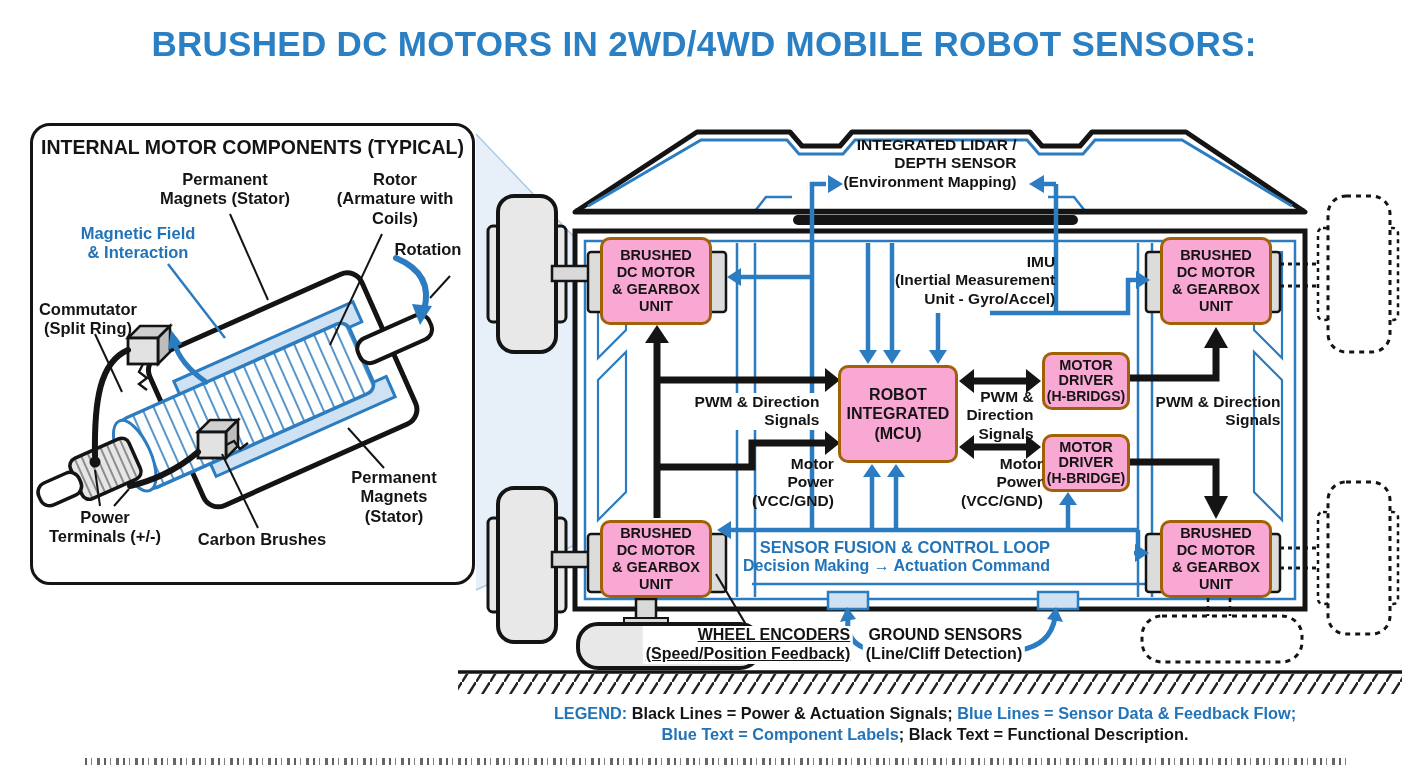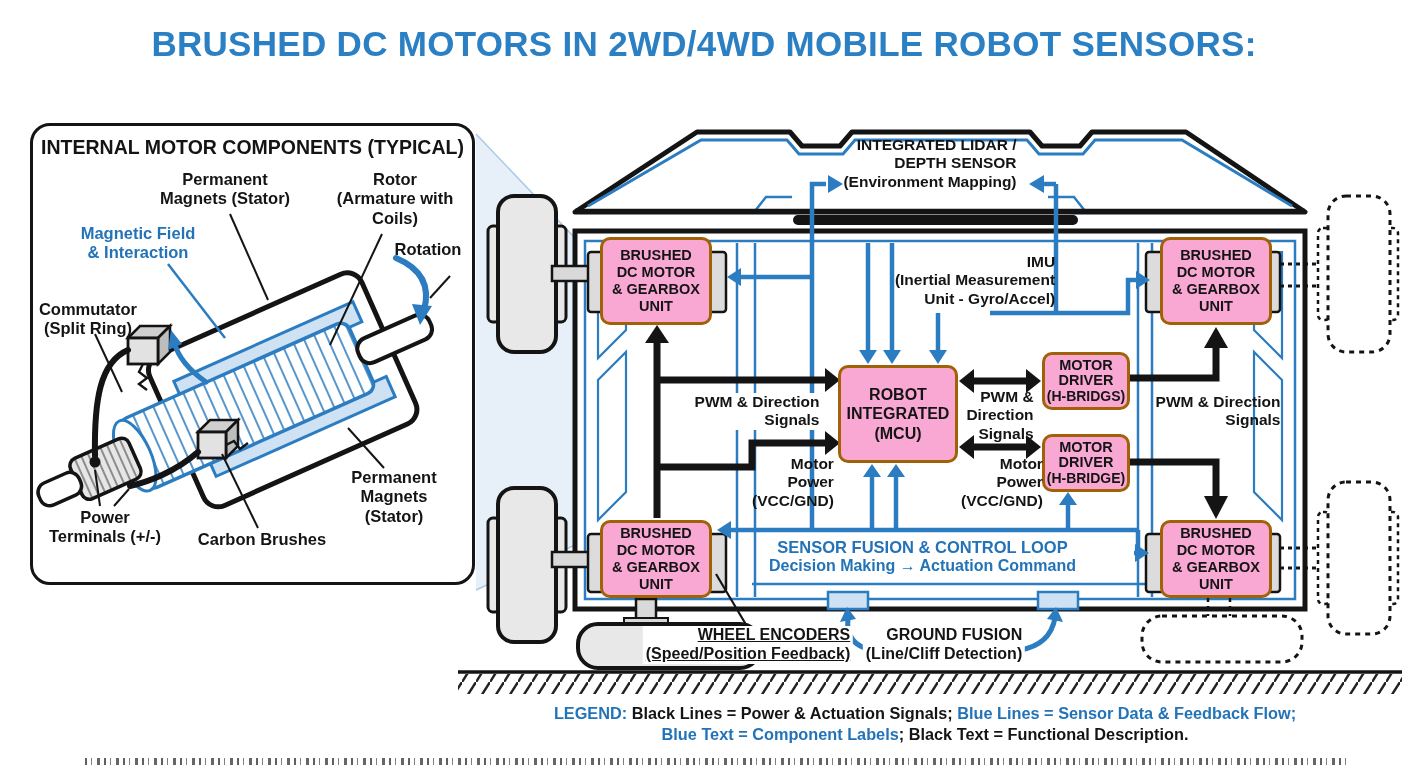--- a/index.html
+++ b/index.html
@@ -20,21 +20,21 @@
   .blue{color:#2273b8;}
   .whitebg{background:#fff;padding:0 3px;}
   .box{position:absolute;background:#f9a8d4;border:3px solid #a16207;border-radius:10px;
        box-sizing:border-box;display:flex;flex-direction:column;align-items:center;
        justify-content:center;text-align:center;font-weight:700;color:#141414;z-index:3;}
   .motor{width:112px;font-size:14.5px;line-height:1.16;white-space:pre-line;}
   .mcu{left:838px;top:365px;width:120px;height:98px;font-size:16px;line-height:1.2;white-space:pre-line;}
   .driver{left:1042px;width:88px;height:58px;font-size:14.5px;line-height:1.08;}
   .driver .sub{font-size:14px;line-height:1.1;}
   .driver .nm{white-space:pre-line;}
-  .fusion{position:absolute;left:755px;top:538px;width:335px;text-align:center;z-index:4;}
+  .fusion{position:absolute;left:715px;top:538px;width:335px;text-align:right;z-index:4;}
   .fusion .l1{font-size:16.5px;font-weight:700;color:#2273b8;}
   .fusion .l2{font-size:16px;font-weight:700;color:#2273b8;}
   .legend{position:absolute;left:440px;top:703px;width:970px;text-align:center;
           font-size:16.3px;font-weight:700;color:#141414;line-height:1.3;z-index:4;}
   .cutoff{position:absolute;left:85px;top:758px;width:1265px;height:7px;opacity:.75;
           background:repeating-linear-gradient(90deg,#2a2a2a 0 2px,transparent 2px 6px,
           #555 6px 7px,transparent 7px 12px,#333 12px 15px,transparent 15px 19px);}
   svg.art{position:absolute;left:0;top:0;z-index:1;}
   svg.art2{position:absolute;left:0;top:0;z-index:3;pointer-events:none;}
 </style>
@@ -332,21 +332,21 @@
   <div class="lbl ch" style="left:1218px;top:393px;">PWM &amp; Direction
 Signals</div>
 
   <div class="fusion">
     <div class="l1">SENSOR FUSION &amp; CONTROL LOOP</div>
     <div class="l2">Decision Making → Actuation Command</div>
   </div>
 
   <div class="lbl ch whitebg" style="left:748px;top:626px;font-size:16px;text-decoration:underline;">WHEEL ENCODERS
 (Speed/Position Feedback)</div>
-  <div class="lbl ch whitebg" style="left:944px;top:626px;font-size:16px;">GROUND FUSION
+  <div class="lbl ch whitebg" style="left:944px;top:626px;font-size:16px;">GROUND SENSORS
 (Line/Cliff Detection)</div>
 
   <div class="legend">
     <div>
       <span class="blue">LEGEND:</span>
       <span>Black Lines = Power &amp; Actuation Signals;</span>
       <span class="blue">Blue Lines = Sensor Data &amp; Feedback Flow;</span>
     </div>
     <div>
       <span class="blue">Blue Text = Component Labels</span><span>; Black Text = Functional Description.</span>

